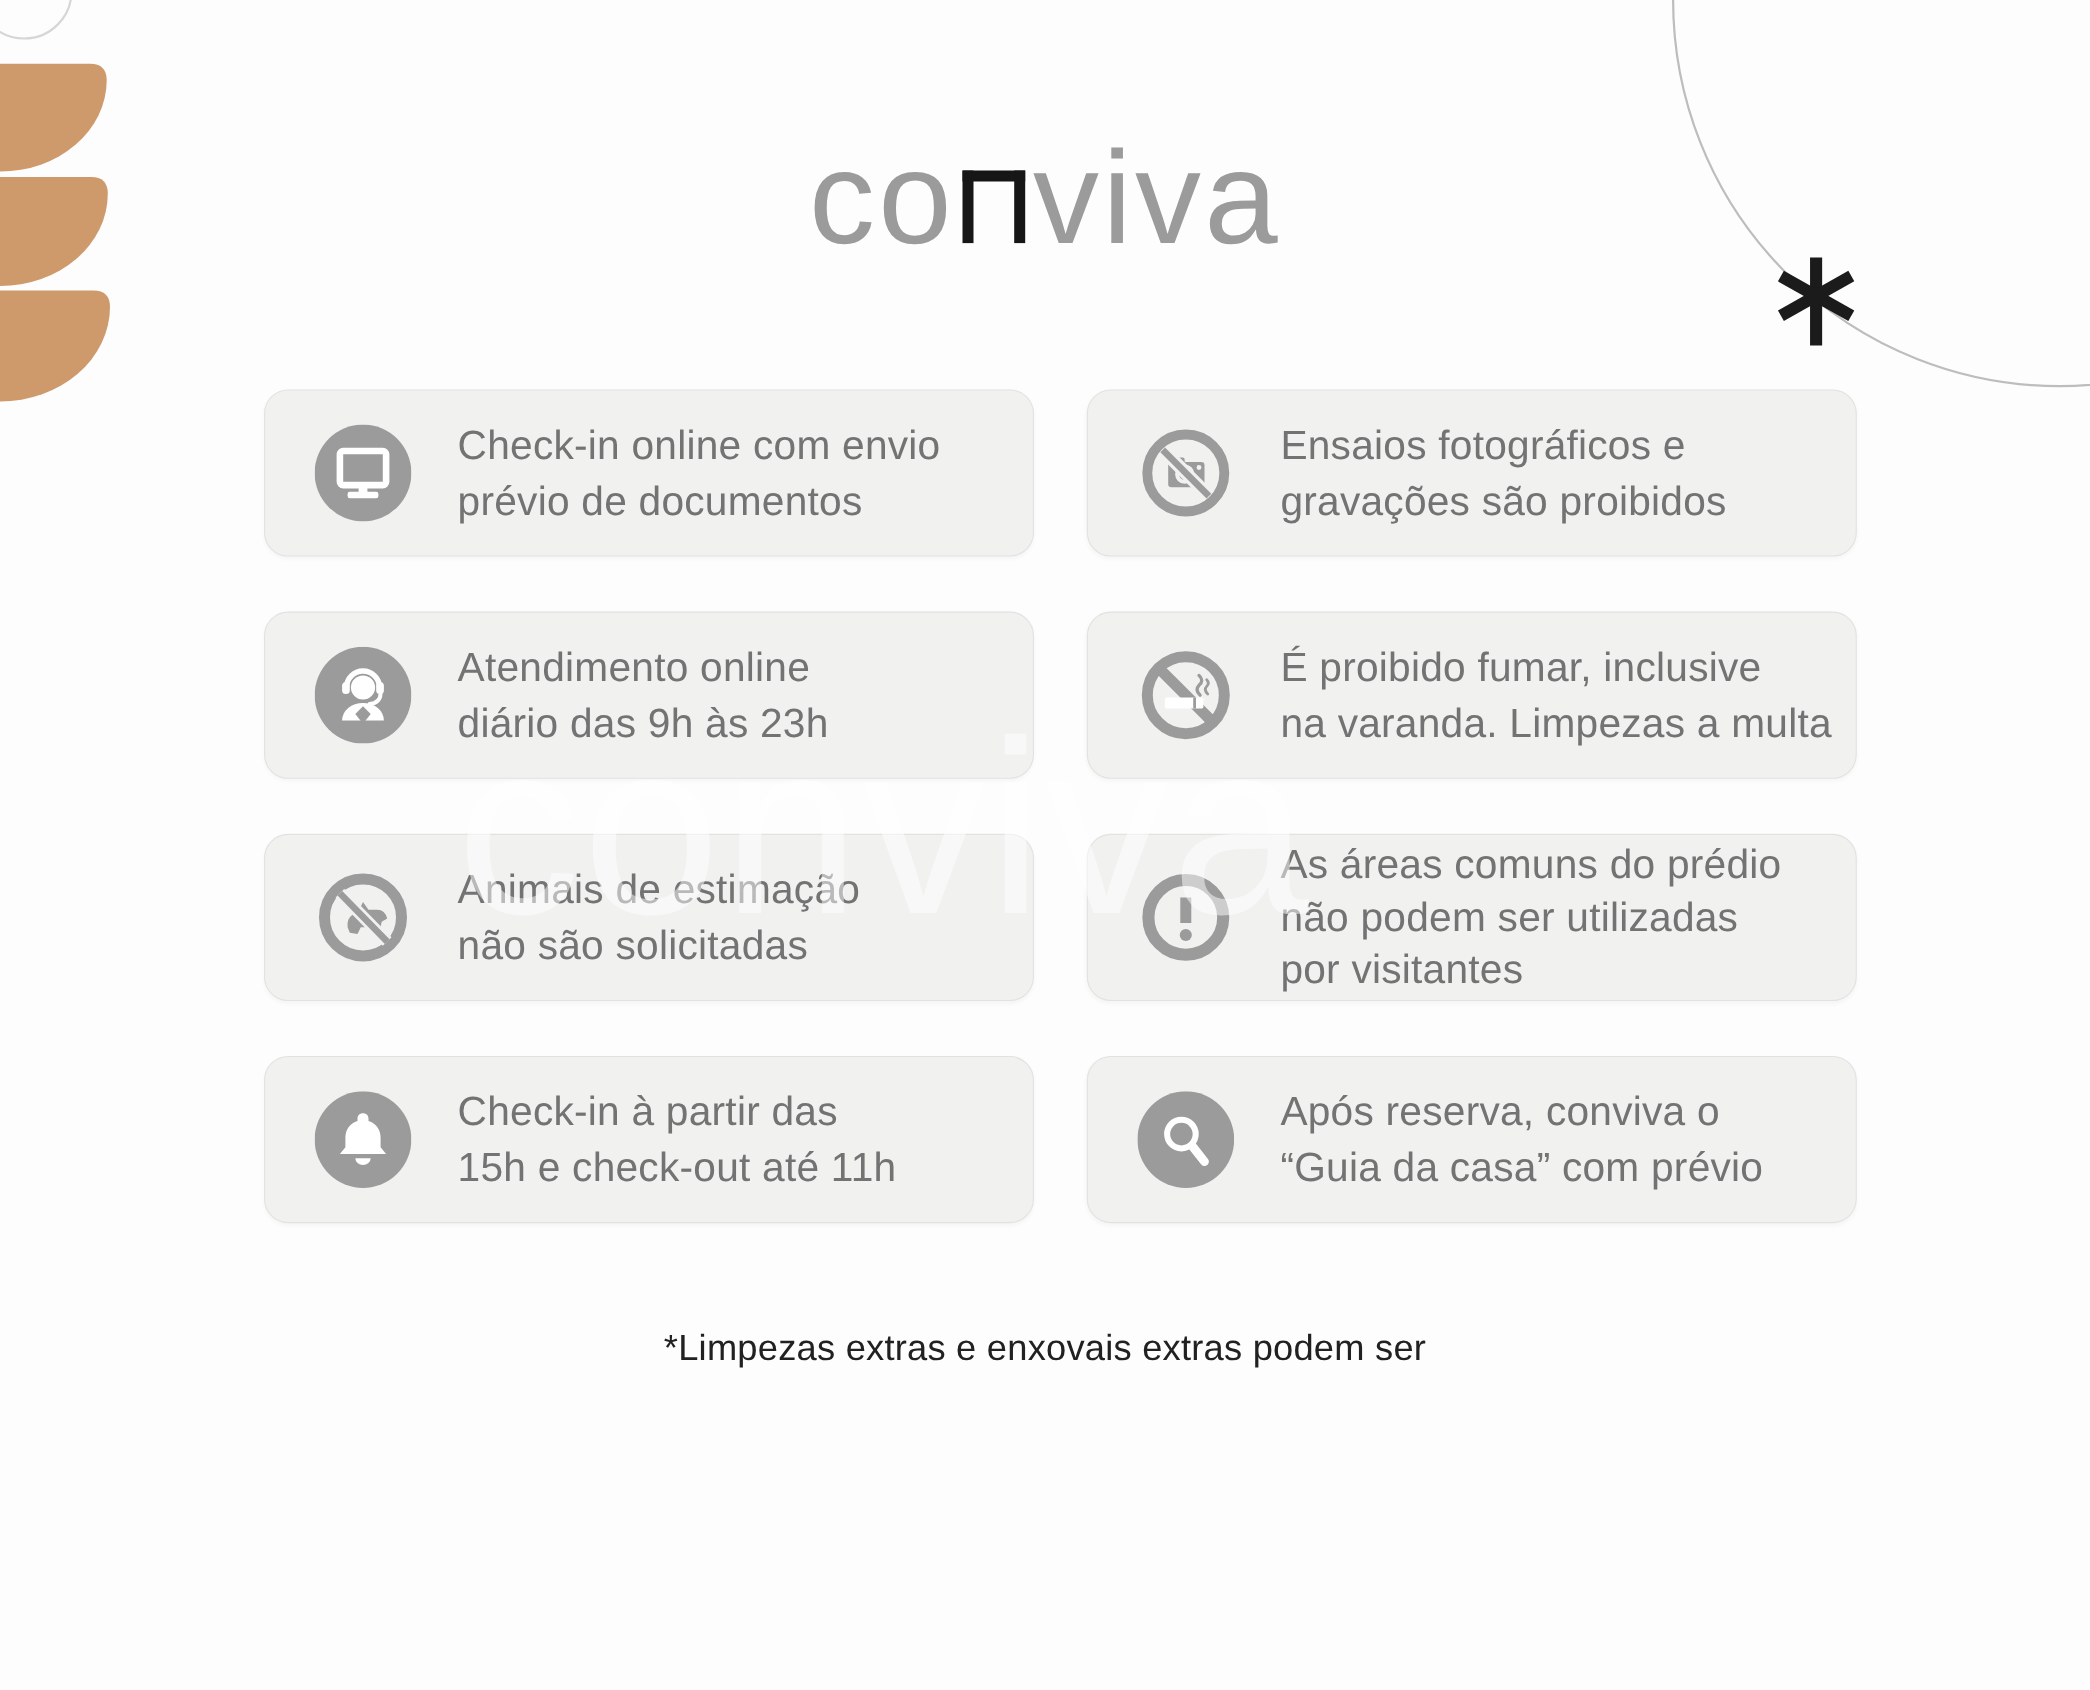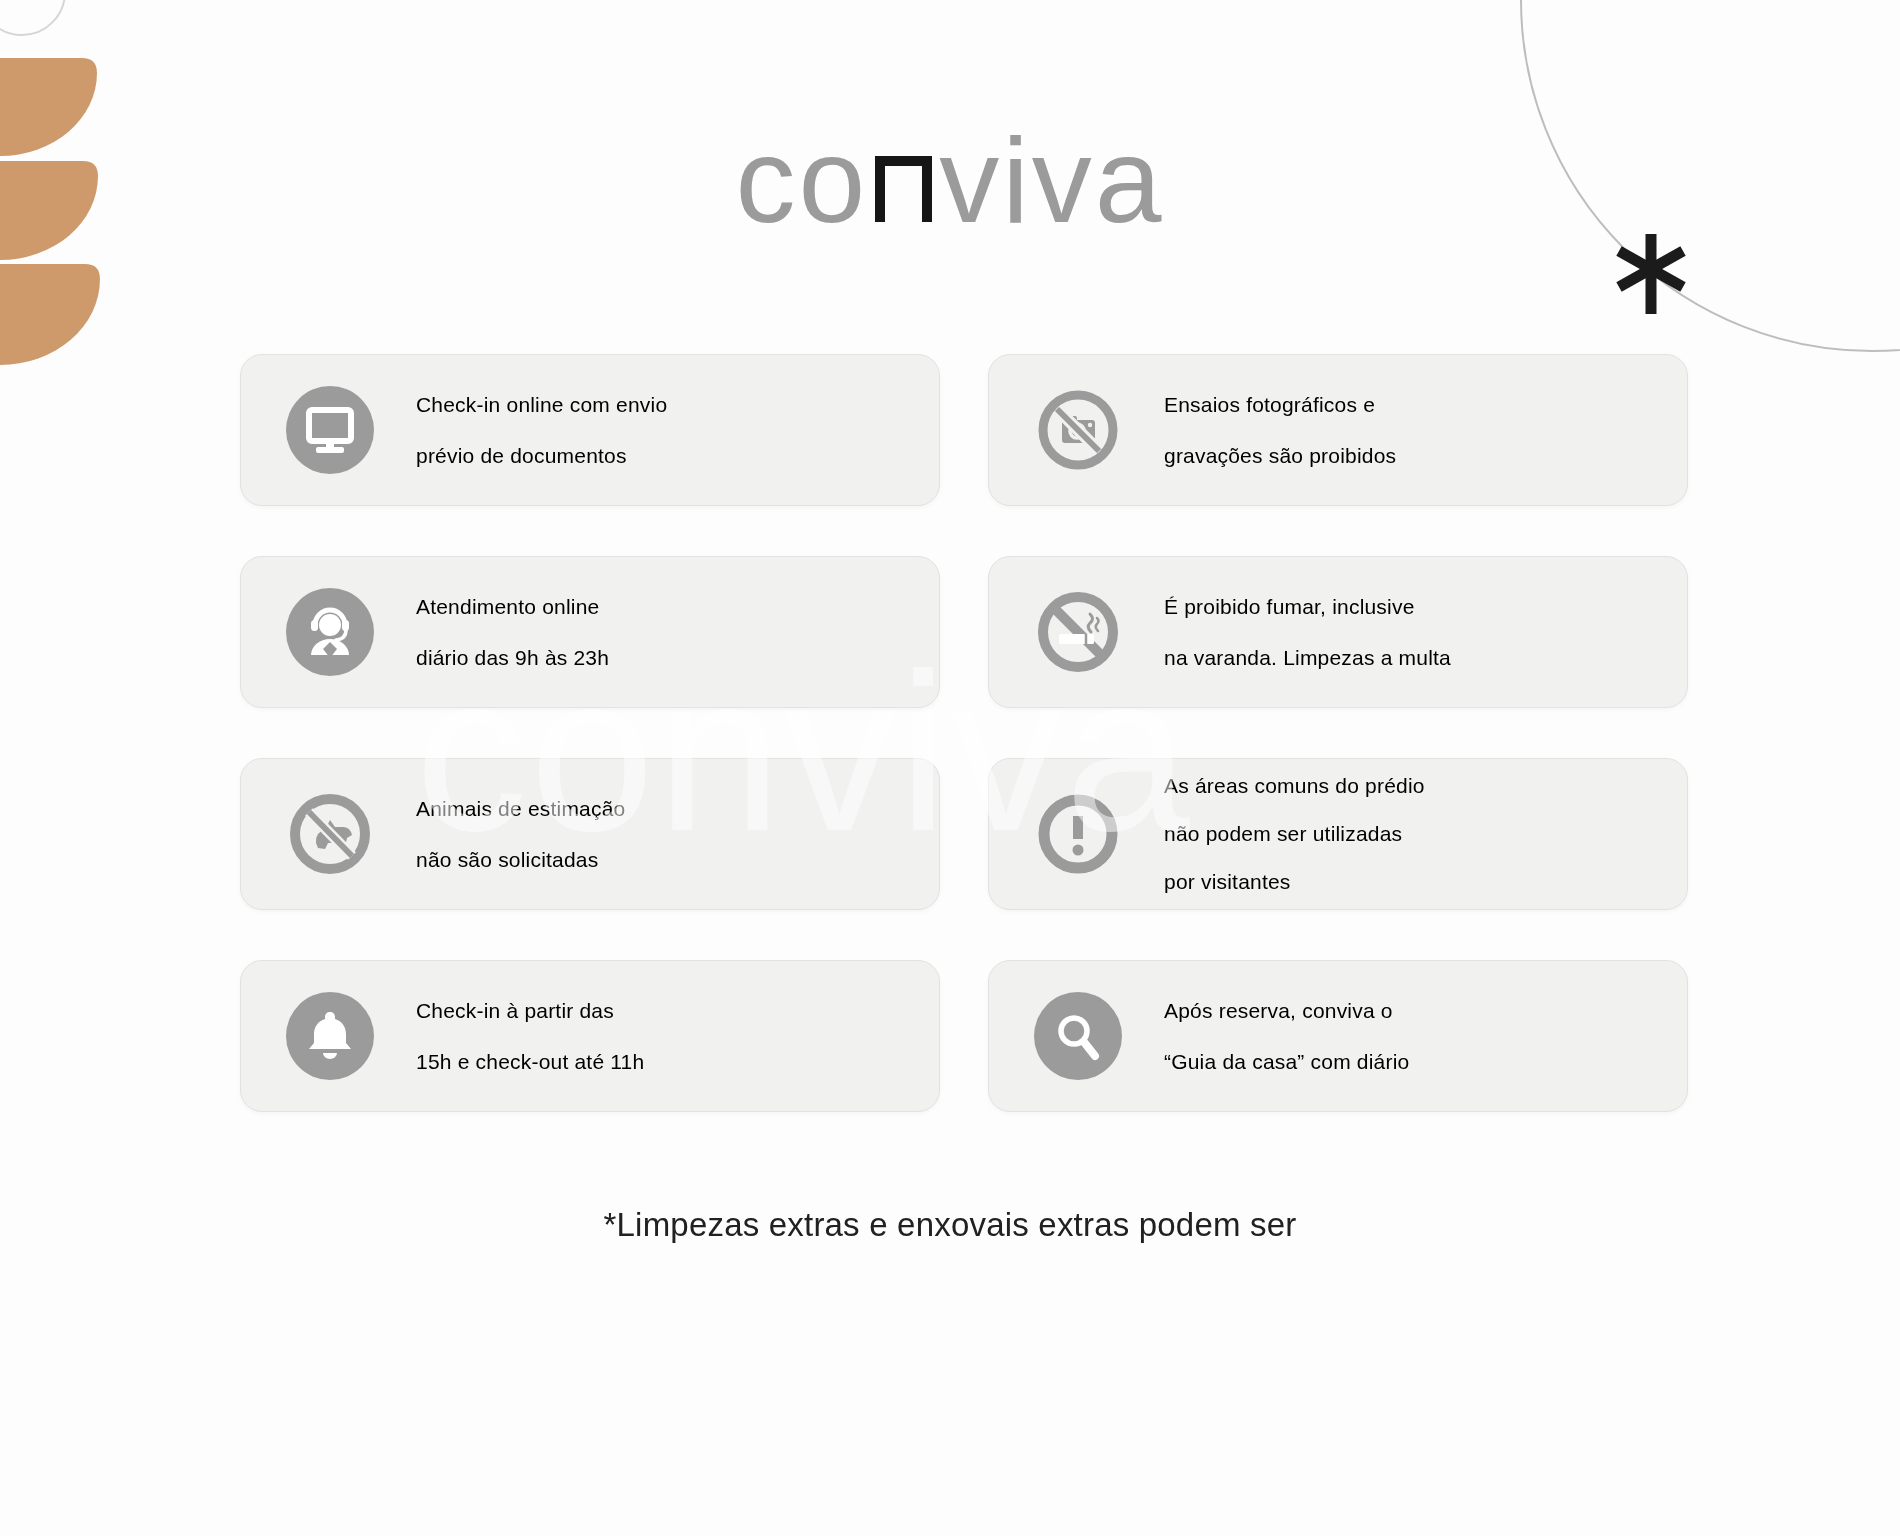--- a/index.html
+++ b/index.html
@@ -43,22 +43,22 @@
     column-gap:48px; row-gap:50px;
   }
   .card {
     width:700px; height:152px;
     background:#f1f1f0; border:1px solid #e2e2e0; border-radius:22px;
     box-shadow:0 2px 4px rgba(0,0,0,0.035);
     display:flex; align-items:center; padding-left:45px;
   }
   .card .icon-wrap { width:88px; height:88px; flex:0 0 88px; }
   .card .text {
-    margin-left:42px; font-size:21px; line-height:51px;
-    color:#000000; letter-spacing:0.2px;
+    margin-left:42px; font-size:37px; line-height:51px;
+    color:#737373; letter-spacing:0.2px;
   }
   .card6 .text { line-height:48px; }
 
   
   .watermark {
     position:absolute; left:415px; top:640px;
     font-size:225px; line-height:225px; letter-spacing:2px;
     color:rgba(255,255,255,0.5); pointer-events:none; white-space:nowrap;
   }
 
@@ -196,21 +196,21 @@
     </div>
 
     <div class="card">
       <svg class="icon-wrap" viewBox="0 0 88 88">
         <circle cx="44" cy="44" r="44" fill="#9b9b9b"></circle>
         <circle cx="40" cy="39" r="13" fill="none" stroke="#ffffff" stroke-width="5.5"></circle>
         <line x1="50" y1="50" x2="61" y2="64" stroke="#ffffff" stroke-width="8" stroke-linecap="round"></line>
       </svg>
       <div class="text">
         <div>Após reserva, conviva o</div>
-        <div>“Guia da casa” com diário</div>
+        <div>“Guia da casa” com prévio</div>
       </div>
     </div>
 
   </div>
 
   <div class="watermark">conviva</div>
 
   <div class="footer">
     <div>*Limpezas extras e enxovais extras podem ser</div>
   </div>

